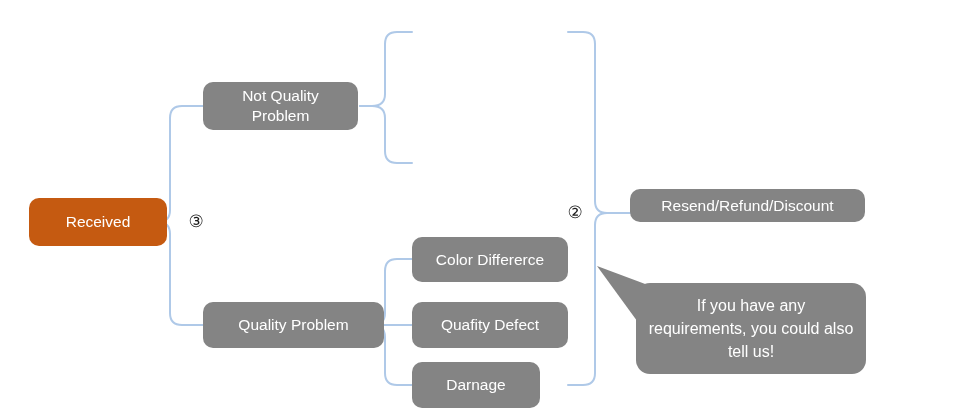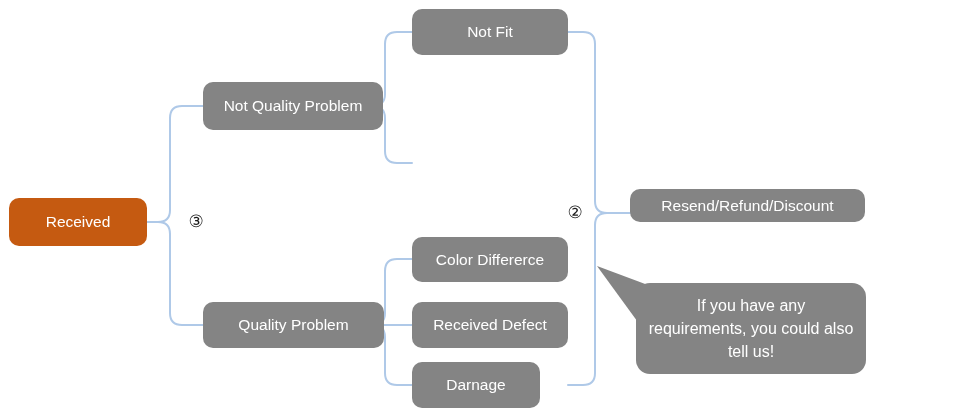--- a/index.html
+++ b/index.html
@@ -42,23 +42,24 @@
     display: flex;
     align-items: center;
     justify-content: center;
     text-align: center;
     font-size: 15.5px;
     line-height: 20px;
     padding: 2px 10px;
   }
   .node.root {
     background: var(--root-fill, #C55A11);
+    margin-left: 20px;
   }
   .node-received        { left: 9px;   top: 198px; width: 138px; height: 48px; }
-  .node-not-quality     { left: 203px; top: 82px;  width: 180px; height: 48px; }
+  .node-not-quality     { left: 203px; top: 82px;  width: 155px; height: 48px; }
   .node-quality         { left: 203px; top: 302px; width: 181px; height: 46px; }
   .node-not-fit         { left: 412px; top: 9px;   width: 156px; height: 46px; }
   .node-wrong-delivery  { left: 412px; top: 140px; width: 156px; height: 46px; }
   .node-color-diff      { left: 412px; top: 237px; width: 156px; height: 45px; }
   .node-quality-defect  { left: 412px; top: 302px; width: 156px; height: 46px; }
   .node-damage          { left: 412px; top: 362px; width: 128px; height: 46px; }
   .node-outcome         { left: 630px; top: 189px; width: 235px; height: 33px; }
   .marker {
     position: absolute;
     color: var(--marker-text, #1a1a1a);
@@ -115,26 +116,25 @@
 
     <polygon points="597,266 680,297 648,336"></polygon>
   </svg>
 
   <div class="node root node-received">Received</div>
 
   <div class="node node-not-quality">Not Quality Problem</div>
 
   <div class="node node-quality">Quality Problem</div>
 
-  <div class="node node-not-fit">Not Fit</div>
 
 
   <div class="node node-color-diff">Color Differerce</div>
 
-  <div class="node node-quality-defect">Received Defect</div>
+  <div class="node node-quality-defect">Quafity Defect</div>
 
   <div class="node node-damage">Darnage</div>
 
   <div class="node node-outcome">Resend/Refund/Discount</div>
 
   <div class="marker marker-left">③</div>
 
   <div class="marker marker-right">②</div>
 
   <div class="bubble">If you have any requirements, you could also tell us!</div>

